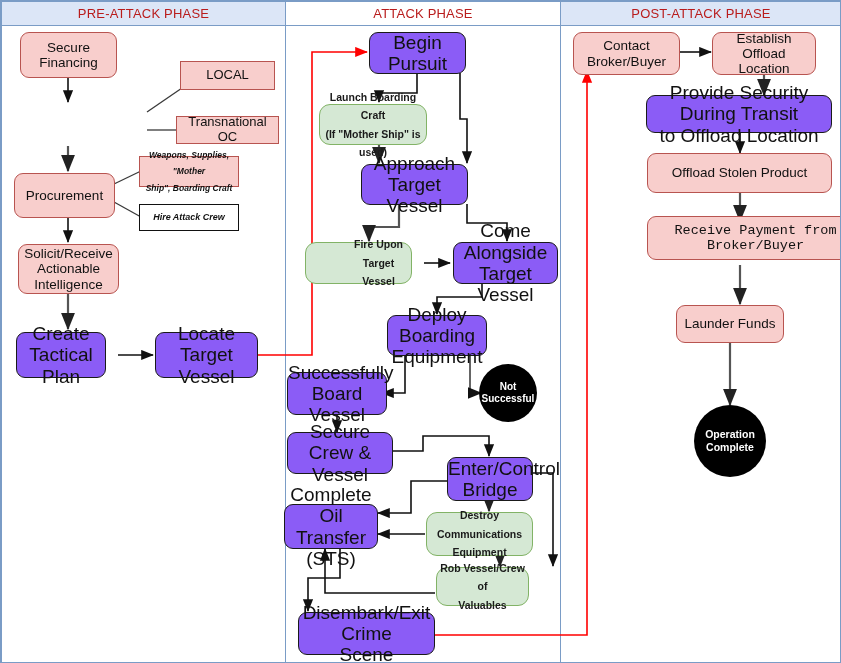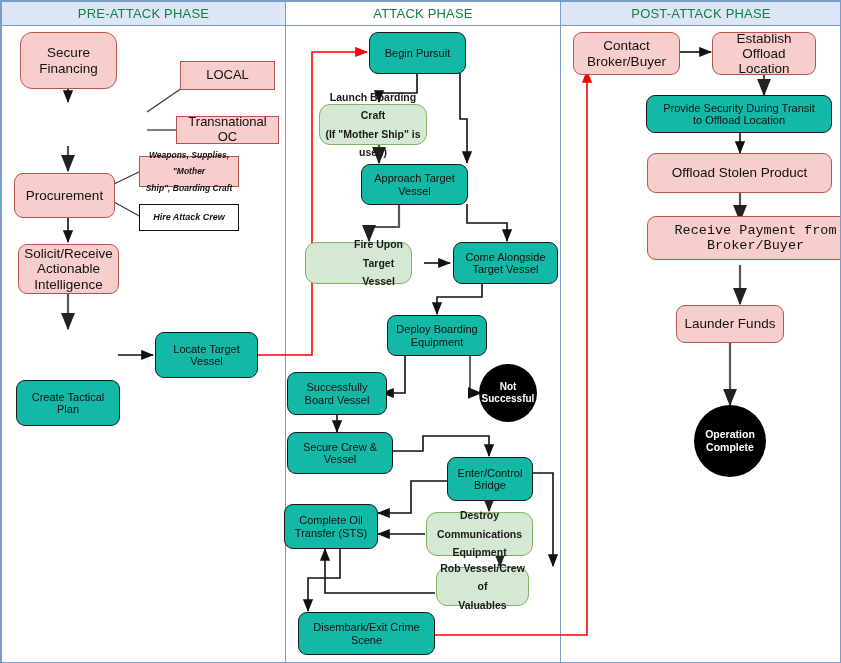--- a/index.html
+++ b/index.html
@@ -13,21 +13,21 @@
     box-sizing:border-box;
     border:1px solid #7a9cc6;
   }
   .col-header{
     position:absolute;
     box-sizing:border-box;
     border:1px solid #7a9cc6;
     background:#dce6f7;
     font-size:13px;
     font-weight:400;
-    color:#15803d;
+    color:#b91c1c;
     letter-spacing:.2px;
     display:flex;align-items:center;justify-content:center;
     text-align:center;
   }
   .col-header.white{background:#ffffff;}
   .col-body{
     position:absolute;
     box-sizing:border-box;
     border:1px solid #7a9cc6;
     background:#ffffff;
@@ -37,24 +37,24 @@
     box-sizing:border-box;
     display:flex;align-items:center;justify-content:center;
     text-align:center;
     line-height:1.12;
     color:#111111;
     z-index:5;
   }
   .node .lbl{display:block;width:100%;padding:0 3px;}
   
   .n-white{
-    background:#14b8a6;
+    background:#8b5cf6;
     border:1.6px solid #1a1a1a;
     border-radius:9px;
-    font-size:11px;
+    font-size:19px;
   }
   
   .n-pink{
     background:#f8cecc;
     border:1.5px solid #b85450;
     border-radius:9px;
     font-size:13.5px;
   }
   
   .n-pink-rect{
@@ -203,21 +203,21 @@
     </g>
 
     <g fill="none" stroke="#ff0000" stroke-width="1.6">
 
       <path d="M257,354 L311,354 L311,51 L366,51" marker-end="url(#ahr)"></path>
 
       <path d="M434,634 L586,634 L586,70" marker-end="url(#ahr)"></path>
     </g>
   </svg>
 
-  <div class="node n-pink" style="left:19px;top:31px;width:97px;height:57px;border-radius:12px;">
+  <div class="node n-pink" style="left:19px;top:31px;width:97px;height:46px;">
     <span class="lbl">Secure<br>Financing</span>
   </div>
 
   <div class="node n-pink-rect" style="left:179px;top:60px;width:95px;height:29px;">
     <span class="lbl">LOCAL</span>
   </div>
 
 
   <div class="node n-pink-rect" style="left:175px;top:115px;width:103px;height:28px;">
     <span class="lbl">Transnational OC</span>
@@ -232,21 +232,21 @@
   </div>
 
   <div class="node n-white-rect" style="left:138px;top:203px;width:100px;height:27px;">
     <span class="lbl">Hire Attack Crew</span>
   </div>
 
   <div class="node n-pink" style="left:17px;top:243px;width:101px;height:50px;">
     <span class="lbl">Solicit/Receive<br>Actionable<br>Intelligence</span>
   </div>
 
-  <div class="node n-white" style="left:15px;top:331px;width:104px;height:46px;margin-top:48px;">
+  <div class="node n-white" style="left:15px;top:331px;width:90px;height:46px;">
     <span class="lbl">Create Tactical<br>Plan</span>
   </div>
 
   <div class="node n-white" style="left:154px;top:331px;width:103px;height:46px;">
     <span class="lbl">Locate Target<br>Vessel</span>
   </div>
 
   <div class="node n-white" style="left:368px;top:31px;width:97px;height:42px;">
     <span class="lbl">Begin Pursuit</span>
   </div>

